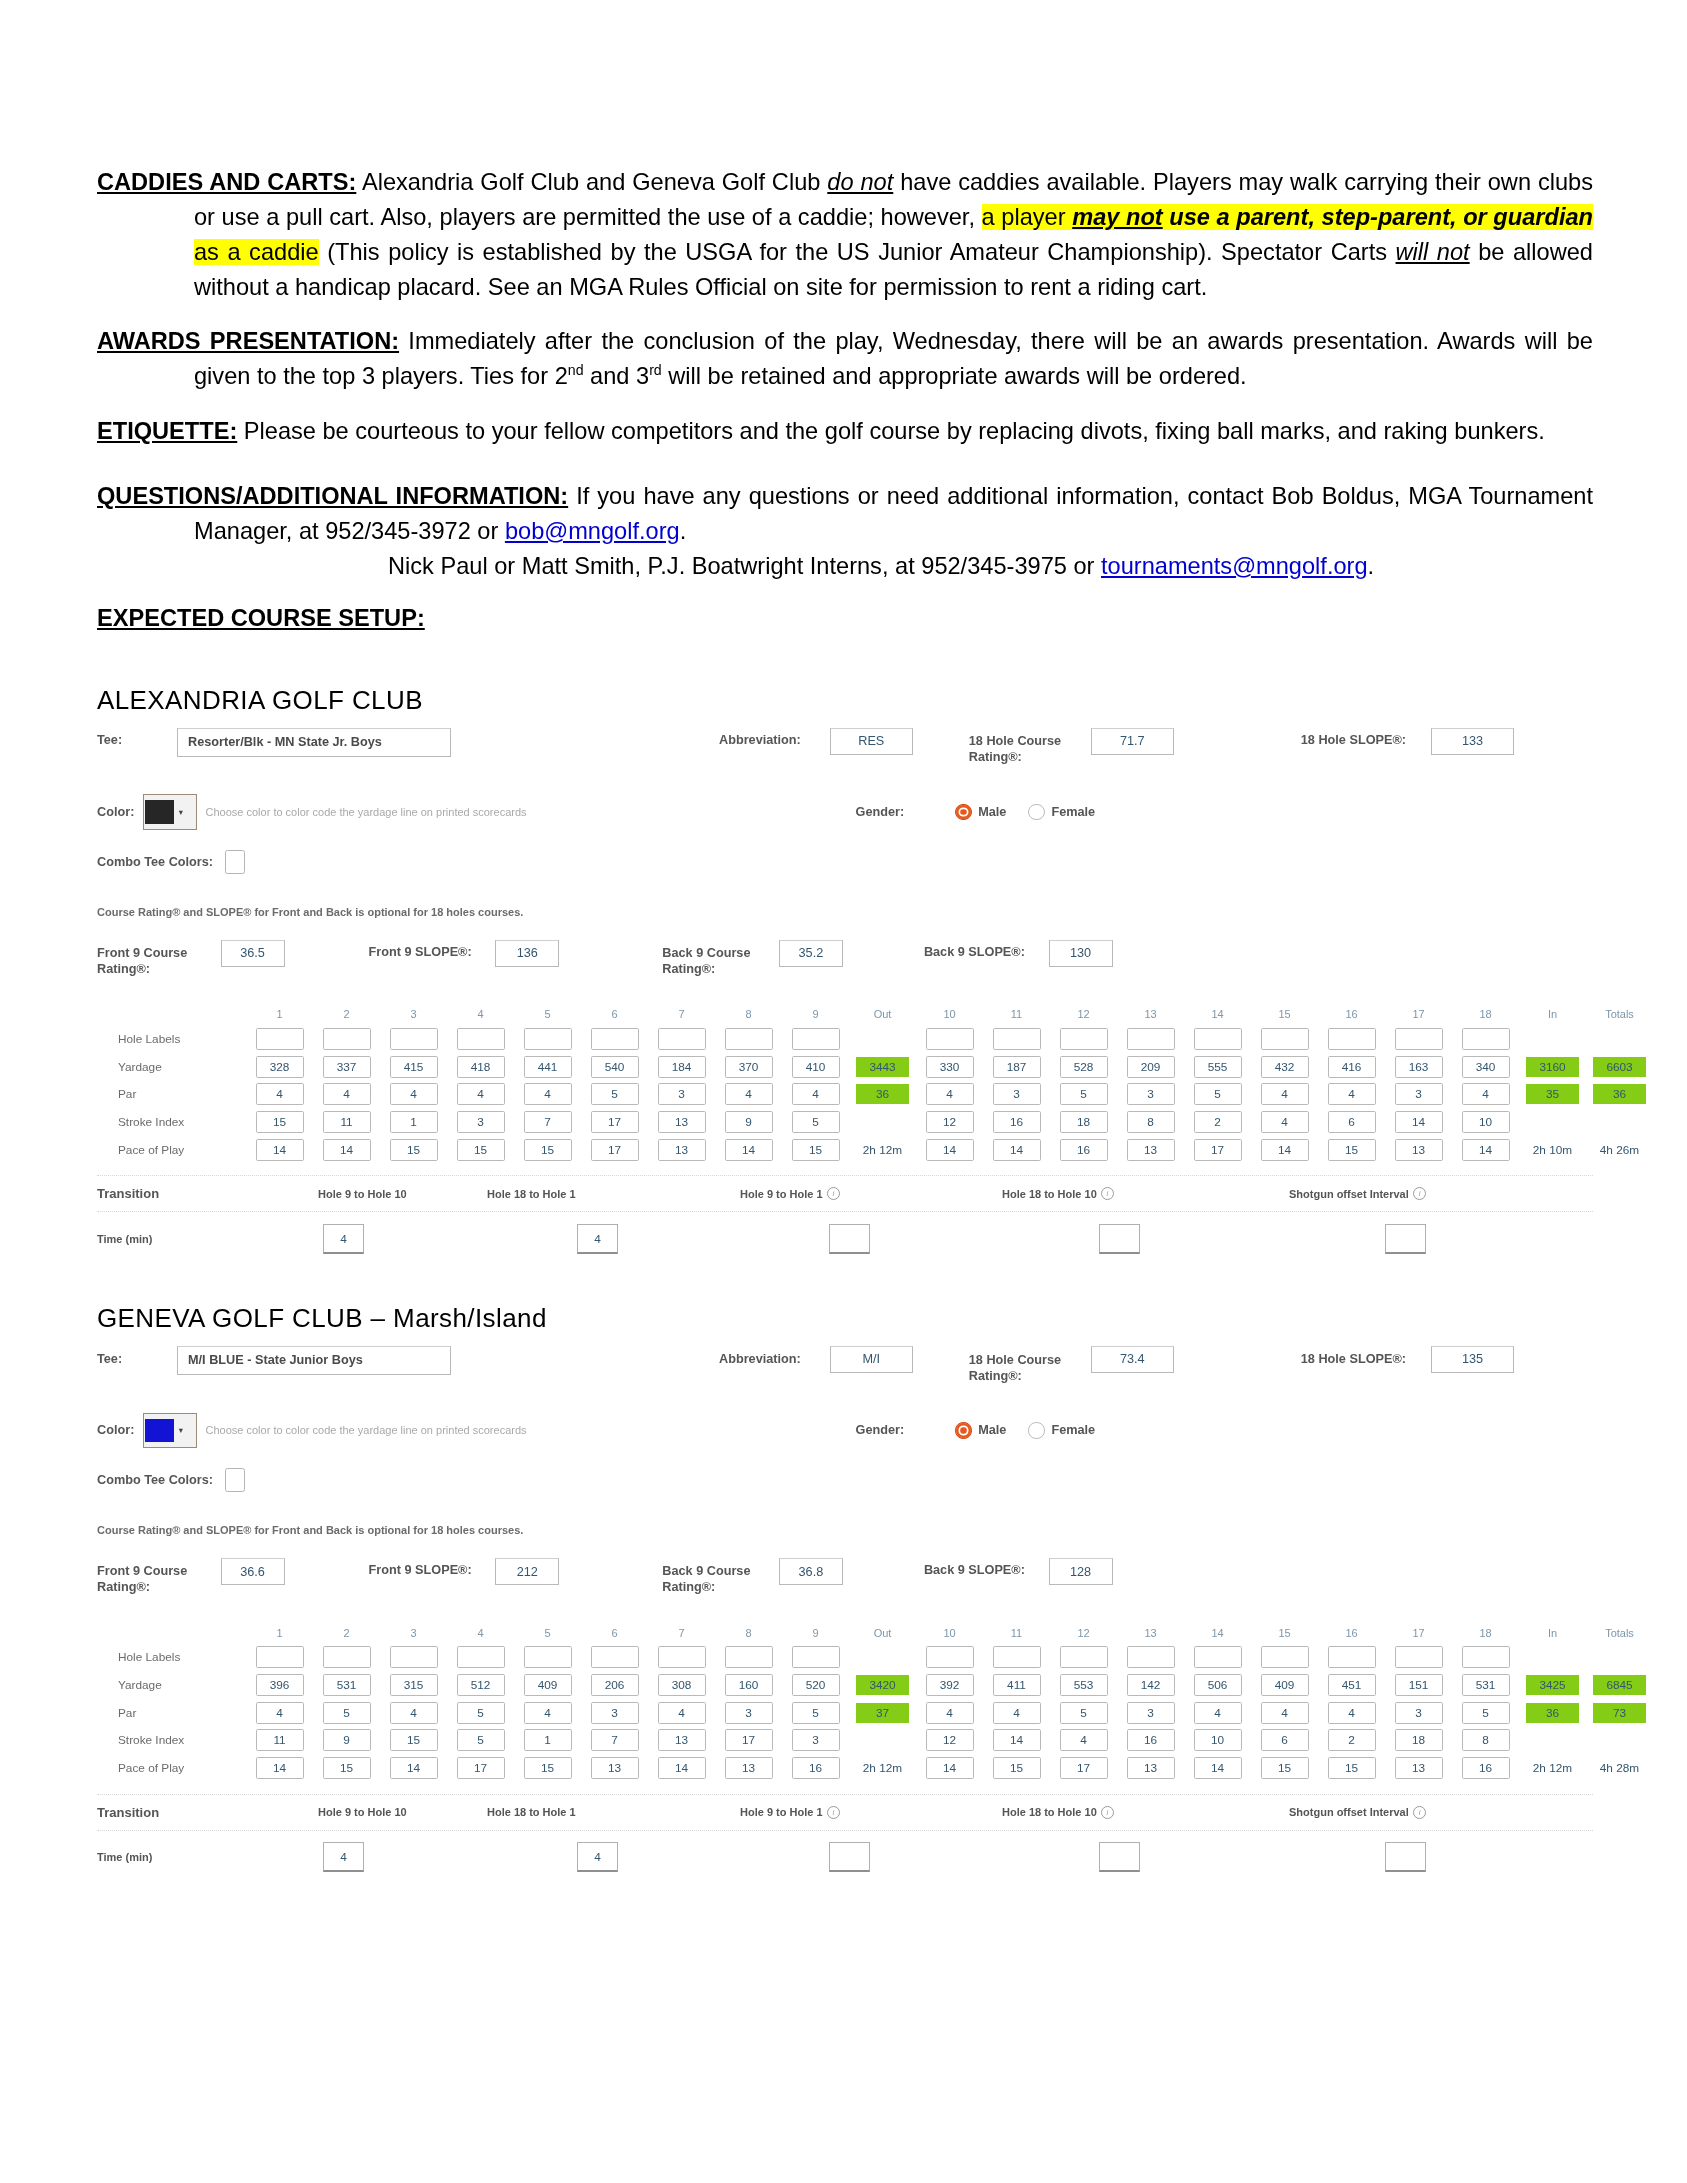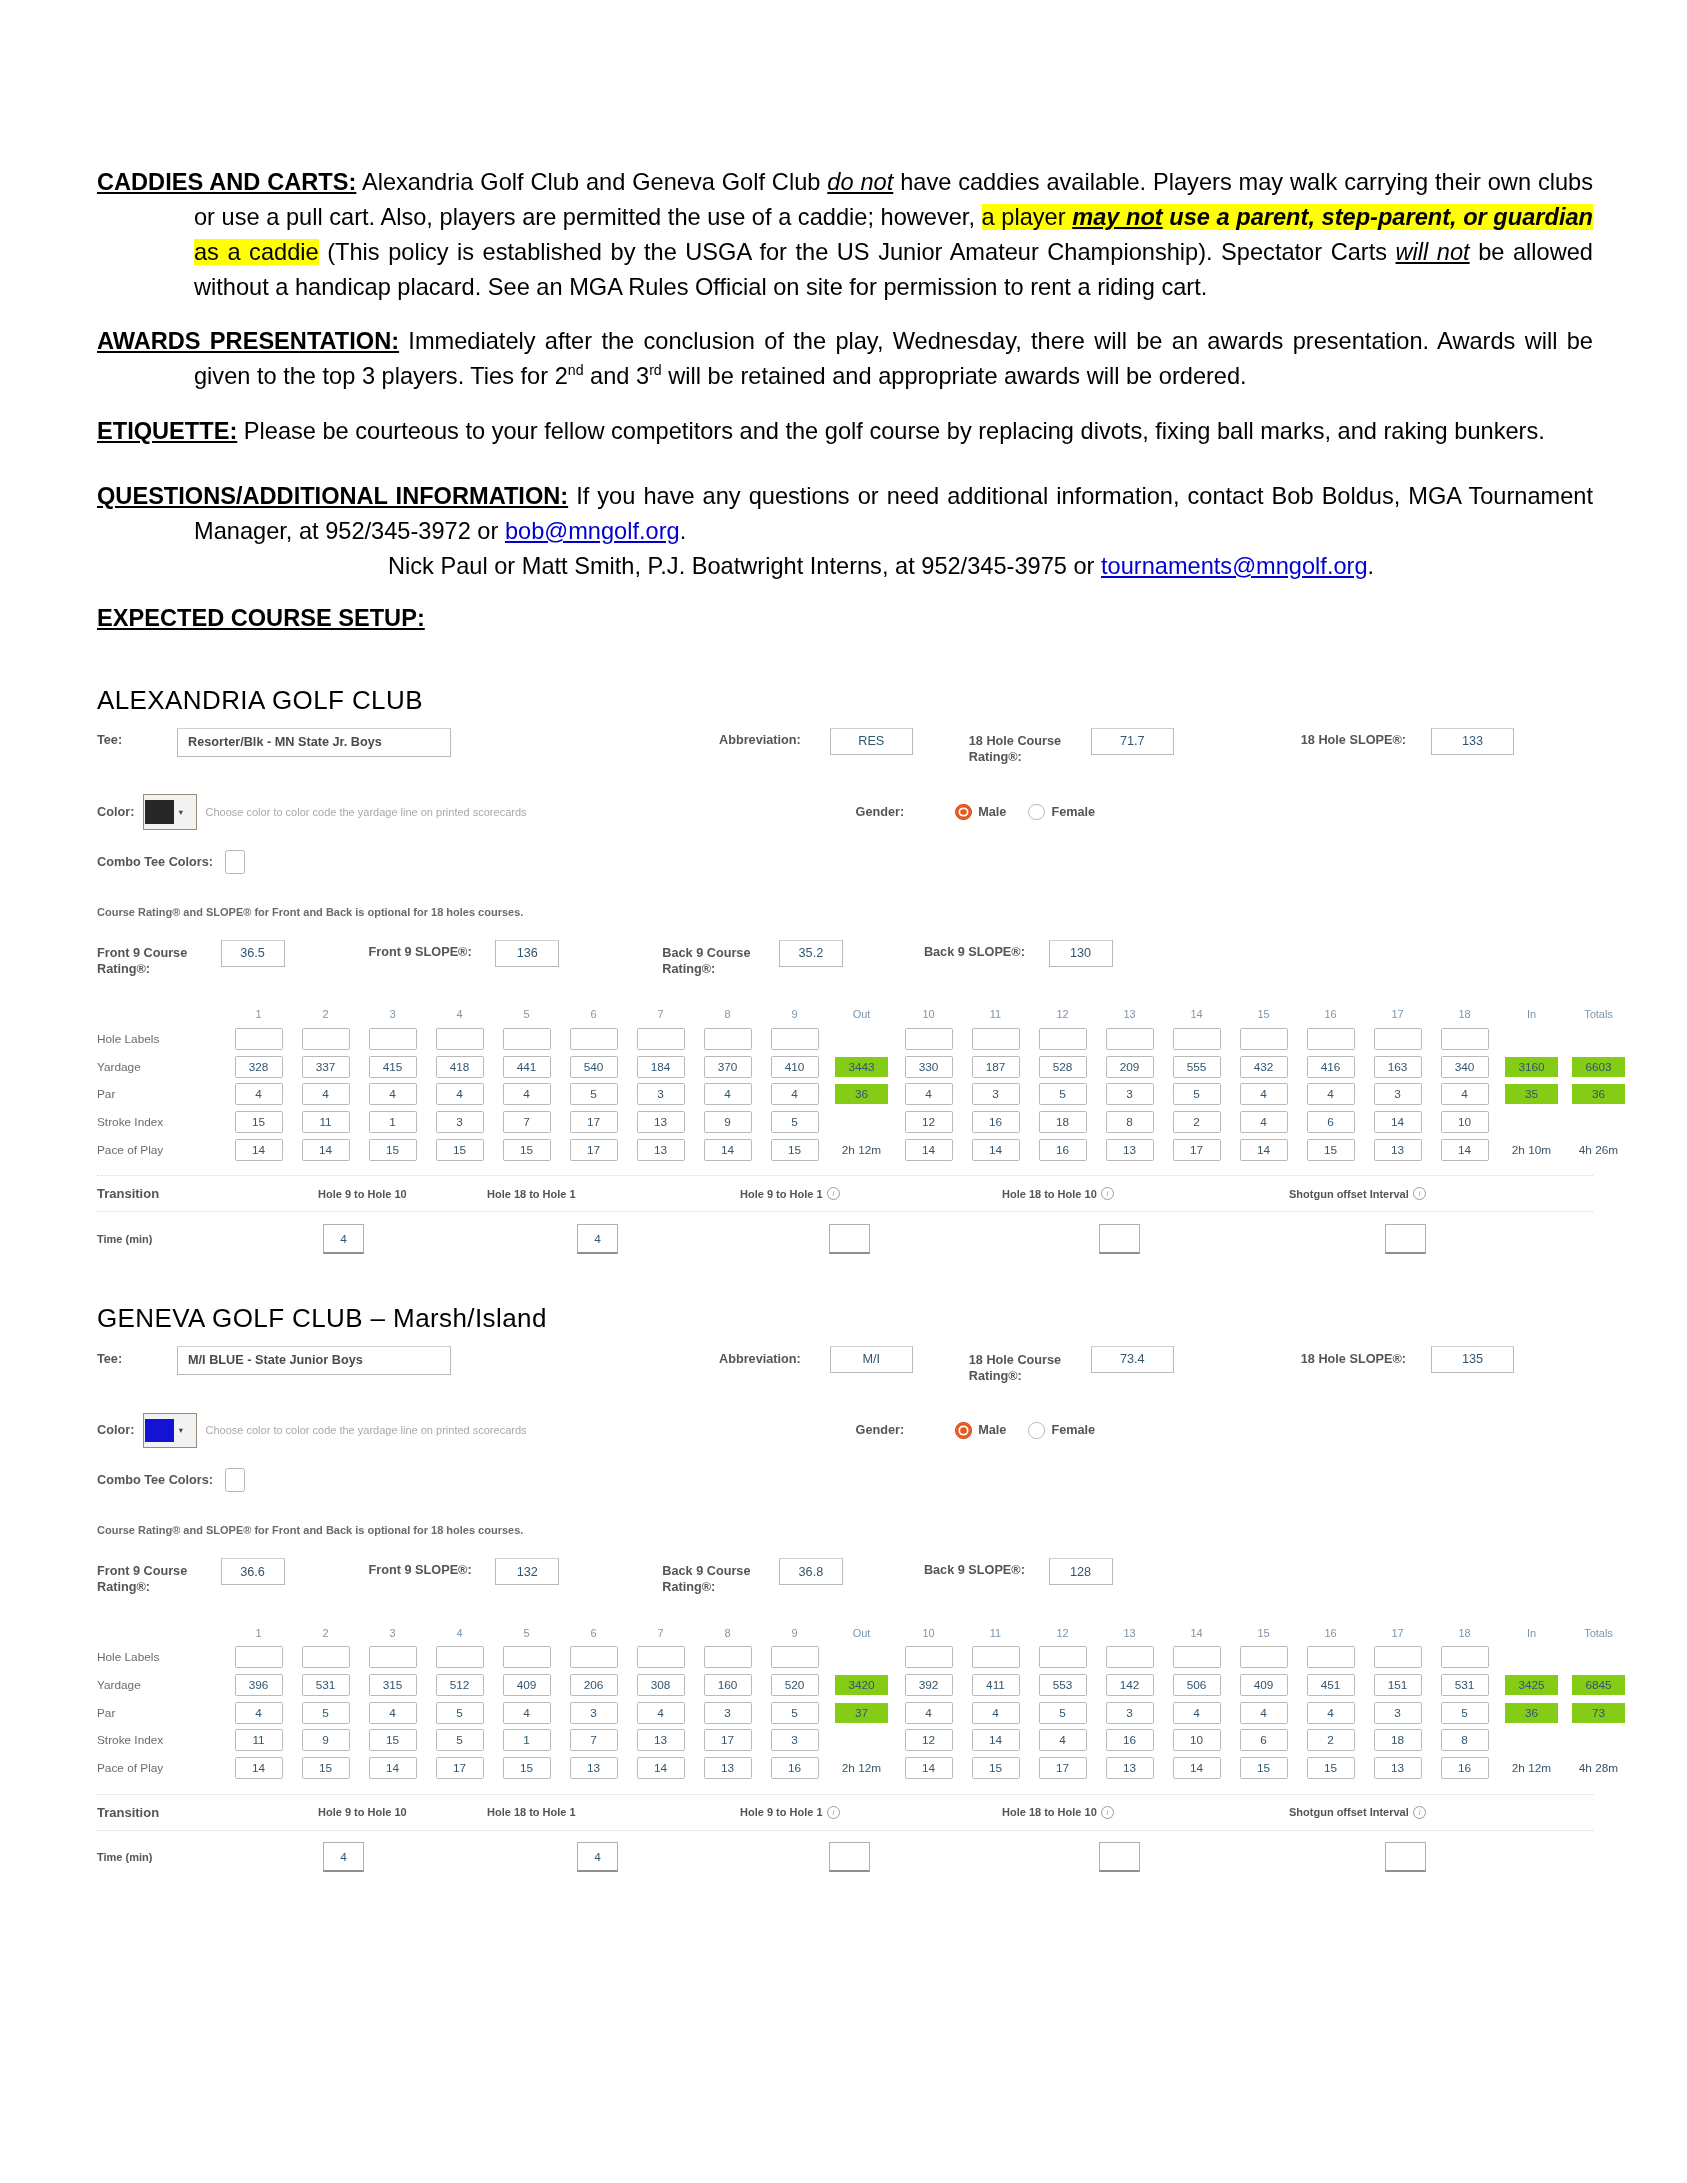--- a/index.html
+++ b/index.html
@@ -52,21 +52,21 @@
   .note{font-size:11px;font-weight:bold;color:#6b6b6b;margin-bottom:22px;}
   .row9{margin-bottom:29px;}
   .row9 .f-label{padding-top:5px;}
   .lbl-f9r{width:100px;line-height:16px;}
   .r9-inp{width:62px;height:25px;margin-left:23.6px;}
   .lbl-f9s{margin-left:84px;}
   .lbl-b9r{margin-left:103px;width:93px;line-height:16px;}
   .lbl-b9s{margin-left:81px;}
   
   .t-row{display:flex;align-items:center;margin-bottom:4.2px;}
-  .t-lbl{width:128px;font-size:11.8px;color:#6b6b6b;flex:none;}
+  .t-lbl{width:128px;font-size:11.8px;color:#6b6b6b;flex:none;margin-left:21px;}
   .t-cell{width:67px;flex:none;display:flex;justify-content:center;align-items:center;height:23.6px;}
   .t-head .t-cell{height:17px;}
   .t-hnum{font-size:11px;color:#7d96ab;}
   .t-box{width:46px;height:20px;border:0.8px solid #b9b9b9;border-radius:1.7px;background:#fff;
          display:flex;align-items:center;justify-content:center;font-size:11.8px;color:#33566e;}
   .t-chip{min-width:47px;height:20px;background:#84cc16;display:flex;align-items:center;
           justify-content:center;font-size:11.8px;color:#33566e;padding:0 3.4px;}
   .t-sumtext{font-size:11.8px;color:#33566e;white-space:nowrap;}
   .dotted{border-top:1.7px dotted #d8d8d8;margin:13.5px 0 0 0;}
   .trans-row{display:flex;align-items:center;padding:10px 0;}
@@ -609,21 +609,21 @@
       </div>
       <div class="f-row row3">
         <span class="f-label">Combo Tee Colors:</span>
         <div class="checkbox"></div>
       </div>
       <div class="note">Course Rating® and SLOPE® for Front and Back is optional for 18 holes courses.</div>
       <div class="f-row row9">
         <span class="f-label lbl-f9r">Front 9 Course Rating®:</span>
         <div class="inp r9-inp">36.6</div>
         <span class="f-label lbl-f9s">Front 9 SLOPE®:</span>
-        <div class="inp r9-inp">132</div>
+        <div class="inp r9-inp">212</div>
         <span class="f-label lbl-b9r">Back 9 Course Rating®:</span>
         <div class="inp r9-inp">36.8</div>
         <span class="f-label lbl-b9s">Back 9 SLOPE®:</span>
         <div class="inp r9-inp">128</div>
       </div>
 
       <div>
             <div class="t-row t-head">
               <div class="t-lbl"></div>
               <div class="t-cell">

